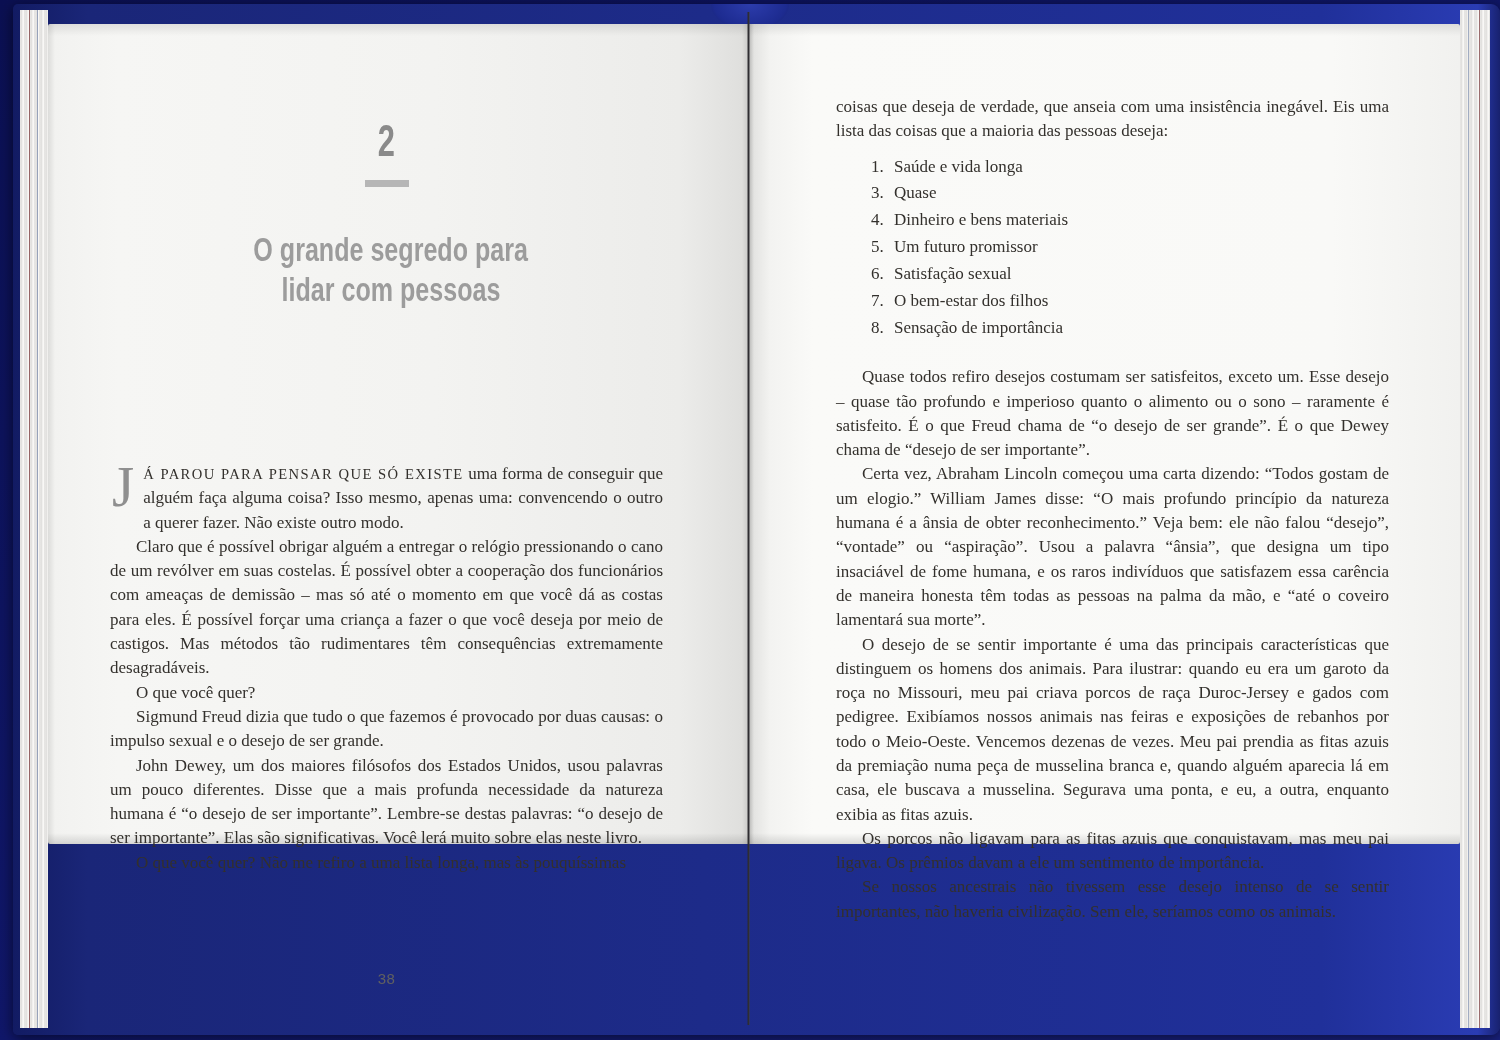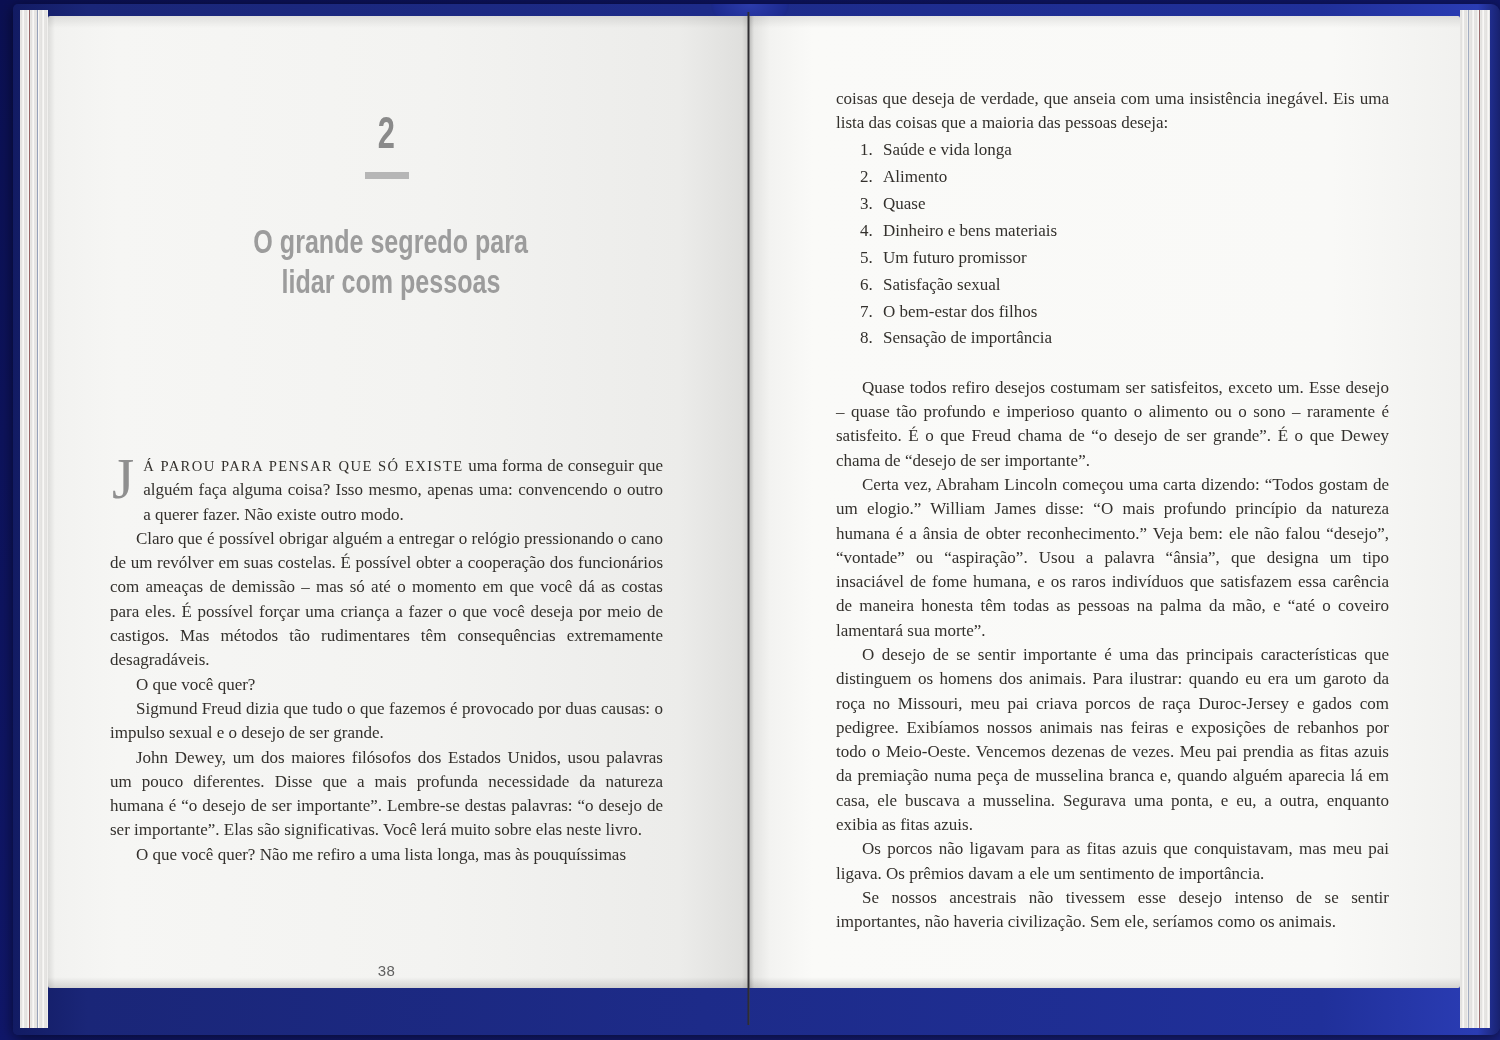--- a/index.html
+++ b/index.html
@@ -34,21 +34,21 @@
       linear-gradient(to right, rgba(122,58,60,0) 19px, rgba(122,58,60,.7) 19px, rgba(122,58,60,.7) 20px, rgba(122,58,60,0) 20px),
       linear-gradient(to right, rgba(90,110,150,0) 8px,  rgba(90,110,150,.55) 8px, rgba(90,110,150,.55) 9px,  rgba(90,110,150,0) 9px),
       repeating-linear-gradient(to right, #f4f3f1 0px, #d7d6d4 1px, #edecea 2px, #f9f8f6 3.5px, #dcdbd9 5px);
   }
   .spine-notch {
     position:absolute; left:711px; top:4px; width:78px; height:26px;
     background: radial-gradient(ellipse at 50% 0%, #2c3cac 0%, #1d2b90 65%, #151f62 100%);
     border-radius: 0 0 40px 40px / 0 0 26px 26px;
   }
 
-  .page { position:absolute; top:16px; height:972px; }
+  .page { position:absolute; top:24px; height:820px; }
   .page-left {
     left:48px; width:701px;
     background:
       linear-gradient(to bottom, rgba(0,0,0,0.09) 0, rgba(0,0,0,0) 12px),
       linear-gradient(to top,    rgba(0,0,0,0.13) 0, rgba(0,0,0,0) 11px),
       linear-gradient(to right, #dcdcda 0%, #f2f2f0 1%, #f6f6f4 10%, #f3f3f1 55%, #ececea 90%, #dfdfdd 99%, #c7c7c5 100%);
     border-radius:2px 0 0 2px;
   }
   .page-right {
     left:749px; width:711px;
@@ -90,21 +90,21 @@
   .body-text p.indent { text-indent:26px; }
   .body-text p.gap { margin-top:25px; }
 
   .dropcap {
     float:left; font-family:"Liberation Serif", serif;
     font-size:57px; line-height:44px; height:47px;
     color:#8f8f8f; margin:3px 9px 0 2px;
   }
   .smallcaps { font-size:14.6px; letter-spacing:1.4px; }
 
-  .want-list { margin:0; padding:0; list-style:none; }
+  .want-list { margin:11px; padding:0; list-style:none; }
   .want-list li { padding-left:24px; margin:2.6px 0; text-align:left; }
   .want-list .num { display:inline-block; width:23px; }
 
   .folio {
     position:absolute; top:946px; left:0; width:100%; text-align:center;
     color:#606060; font-family:"Liberation Sans", sans-serif; font-size:15px; letter-spacing:0.5px;
   }
 </style>
 </head>
 <body>
@@ -144,21 +144,20 @@
   </section>
 
   <section class="page page-right">
     <div class="content">
 
       <div class="body-text right-body">
         <p>coisas que deseja de verdade, que anseia com uma insistência inegável. Eis uma lista das coisas que a maioria das pessoas deseja:</p>
 
         <ol class="want-list">
           <li><span class="num">1.</span><span>Saúde e vida longa</span></li>
-          <li><span class="num">2.</span><span>Alimento</span></li>
           <li><span class="num">3.</span><span>Quase</span></li>
           <li><span class="num">4.</span><span>Dinheiro e bens materiais</span></li>
           <li><span class="num">5.</span><span>Um futuro promissor</span></li>
           <li><span class="num">6.</span><span>Satisfação sexual</span></li>
           <li><span class="num">7.</span><span>O bem-estar dos filhos</span></li>
           <li><span class="num">8.</span><span>Sensação de importância</span></li>
         </ol>
 
         <p class="indent gap">Quase todos refiro desejos costumam ser satisfeitos, exceto um. Esse desejo – quase tão profundo e imperioso quanto o alimento ou o sono – raramente é satisfeito. É o que Freud chama de “o desejo de ser grande”. É o que Dewey chama de “desejo de ser importante”.</p>
         <p class="indent">Certa vez, Abraham Lincoln começou uma carta dizendo: “Todos gostam de um elogio.” William James disse: “O mais profundo princípio da natureza humana é a ânsia de obter reconhecimento.” Veja bem: ele não falou “desejo”, “vontade” ou “aspiração”. Usou a palavra “ânsia”, que designa um tipo insaciável de fome humana, e os raros indivíduos que satisfazem essa carência de maneira honesta têm todas as pessoas na palma da mão, e “até o coveiro lamentará sua morte”.</p>

